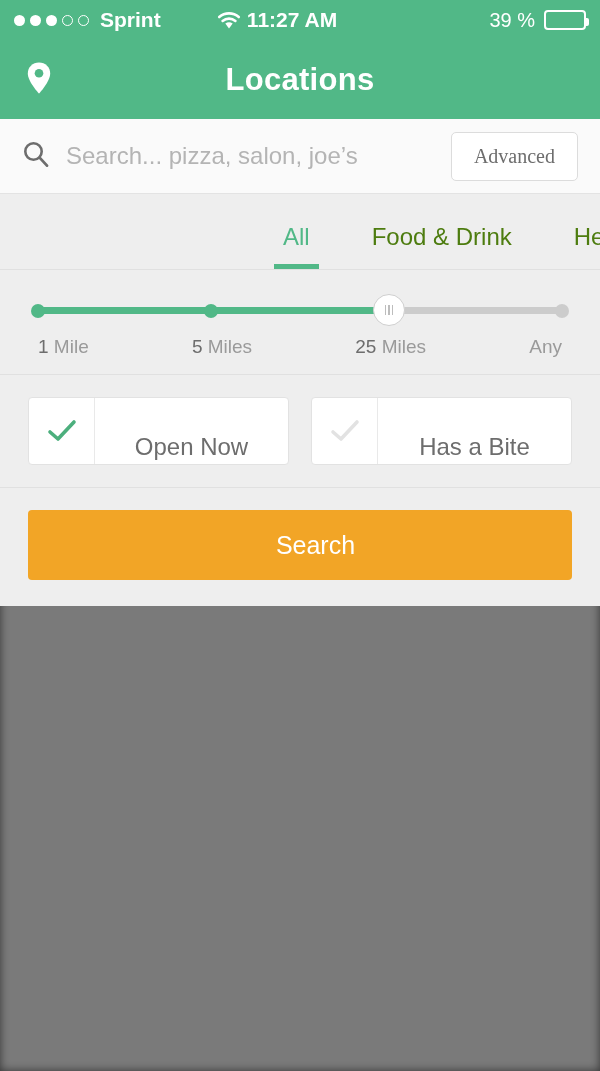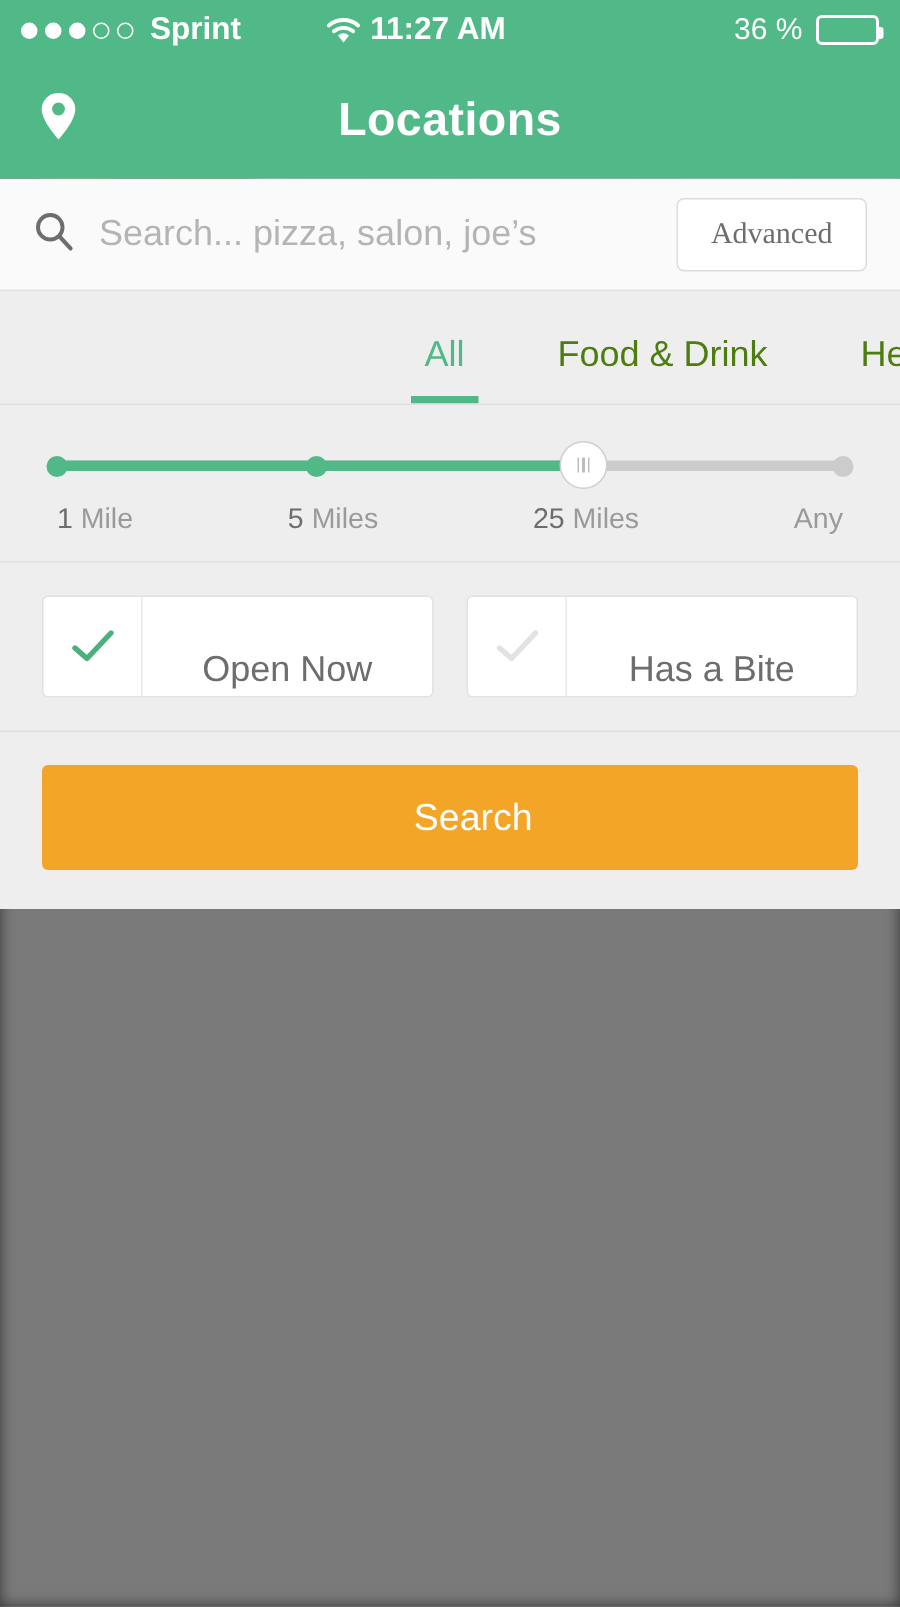--- a/index.html
+++ b/index.html
@@ -457,21 +457,21 @@
         <span class="sb-wifi">
           <svg width="26" height="19" viewBox="0 0 26 19">
             <path d="M13 17.4 L9.3 12.6 A6.2 6.2 0 0 1 16.7 12.6 Z" fill="#ffffff"></path>
             <path d="M3.2 6.0 A15 15 0 0 1 22.8 6.0" stroke="#ffffff" stroke-width="2.6" fill="none" stroke-linecap="round"></path>
             <path d="M6.6 9.9 A10 10 0 0 1 19.4 9.9" stroke="#ffffff" stroke-width="2.6" fill="none" stroke-linecap="round"></path>
           </svg>
         </span>
       </div>
       <div class="sb-time">11:27 AM</div>
       <div class="sb-right">
-        <span class="batt-pct">36 %</span>
+        <span class="batt-pct">39 %</span>
         <span class="batt">
           <span class="batt-fill"></span>
           <span class="batt-cap"></span>
         </span>
       </div>
     </div>
 
     <div class="navbar">
       <span class="nav-pin">
         <svg width="26" height="34" viewBox="0 0 26 34">

